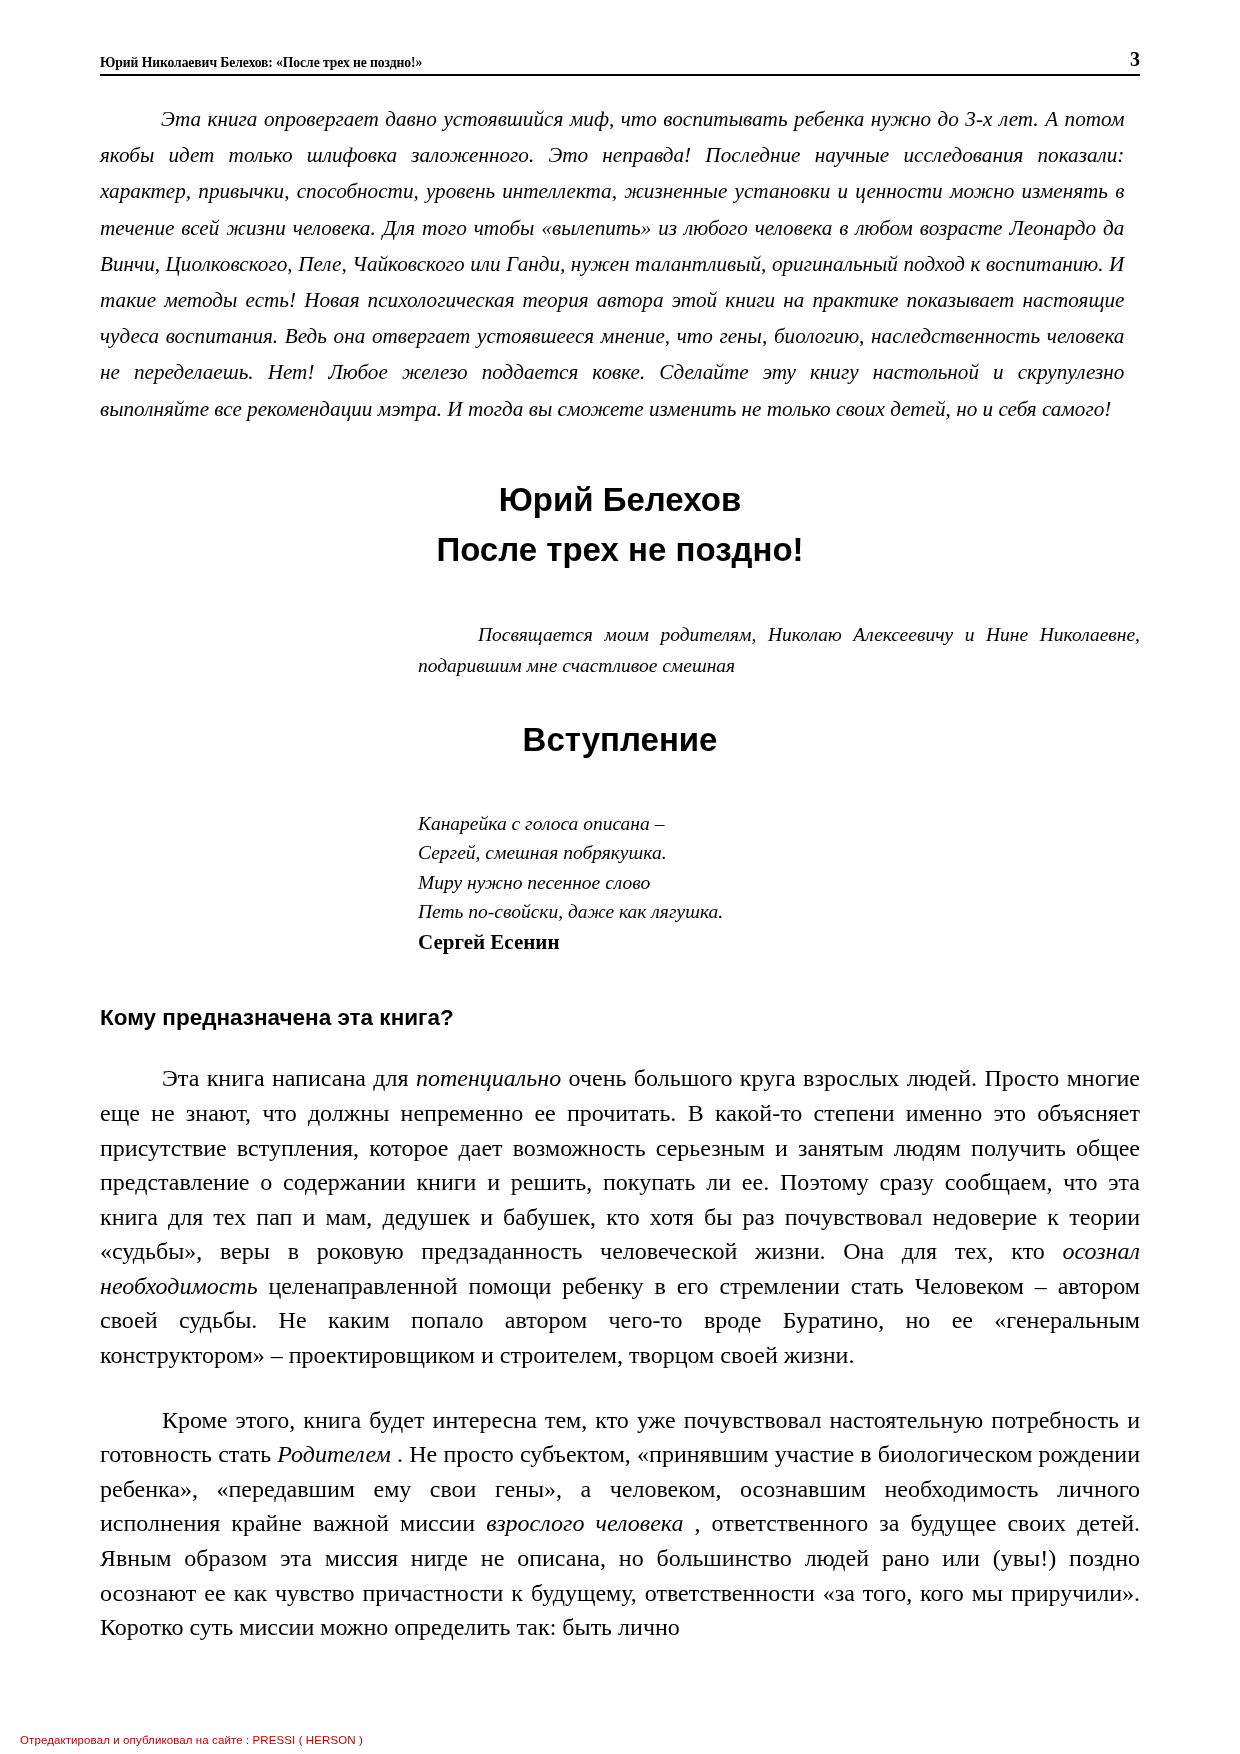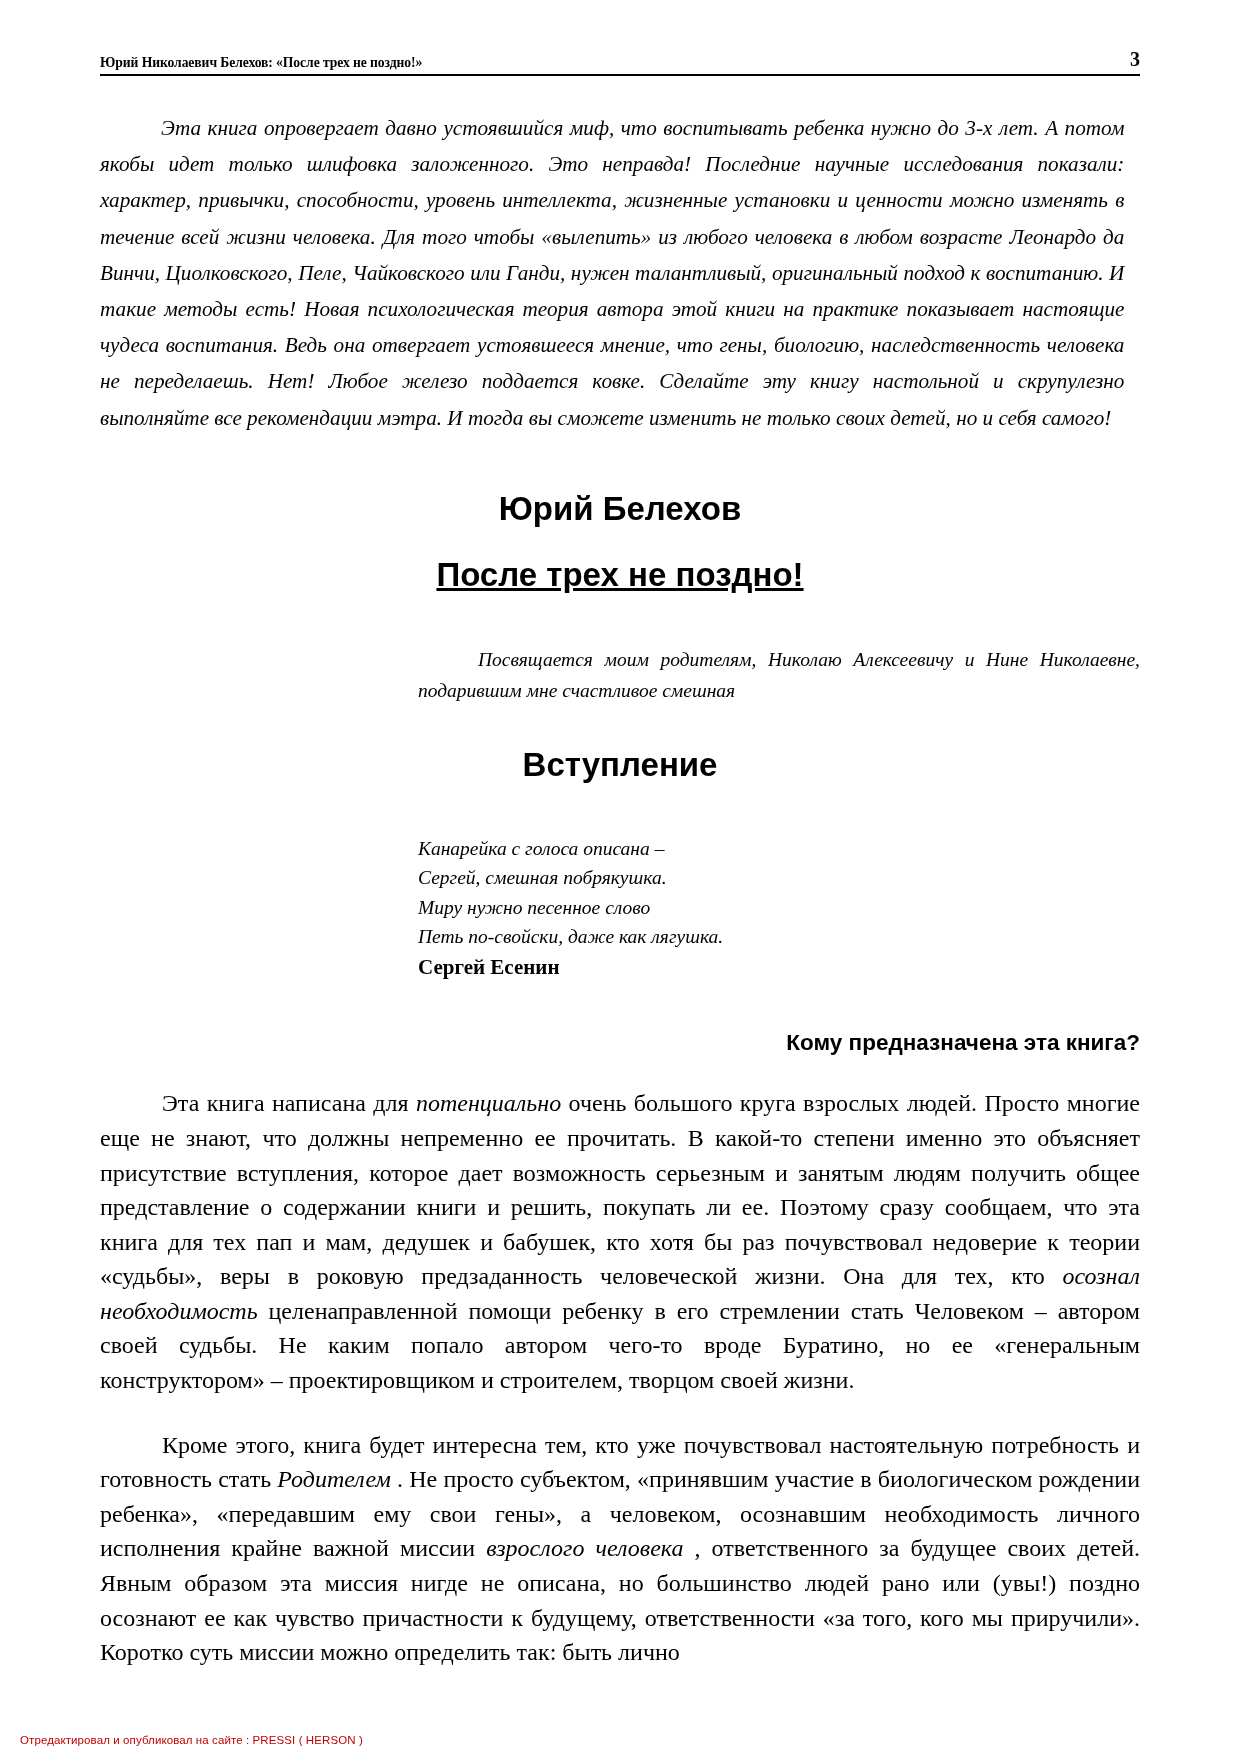--- a/index.html
+++ b/index.html
@@ -44,21 +44,21 @@
   }
   .header-page {
     font-family: "Liberation Serif", serif;
     font-weight: bold;
     font-size: 20px;
   }
 
   
   .content {
     position: absolute;
-    top: 110px;
+    top: 101px;
     left: 100px;
     width: 1040px;
   }
 
   
   .blurb {
     font-family: "Liberation Serif", serif;
     font-style: italic;
     font-size: 21.5px;
     line-height: 36.2px;
@@ -72,21 +72,21 @@
   
   .book-title {
     font-family: "Liberation Sans", sans-serif;
     font-weight: bold;
     text-align: center;
     font-size: 33px;
     line-height: 46px;
     margin: 0;
   }
   .title-author { margin-top: 50px; }
-  .title-name   { margin-top: 20px; text-decoration: underline; }
+  .title-name   { margin-top: 4px; }
 
   
   .dedication {
     font-family: "Liberation Serif", serif;
     font-style: italic;
     font-size: 19.5px;
     line-height: 31px;
     text-align: justify;
     text-indent: 60px;
     margin: 46px 0 0 318px;
@@ -98,21 +98,21 @@
     font-family: "Liberation Sans", sans-serif;
     font-weight: bold;
     font-size: 33px;
     text-align: center;
     margin: 40px 0 0 0;
   }
   .heading-audience {
     font-family: "Liberation Sans", sans-serif;
     font-weight: bold;
     font-size: 22.5px;
-    text-align: right;
+    text-align: left;
     margin: 48px 0 0 0;
   }
 
   
   .epigraph {
     margin: 50px 0 0 318px;
     font-family: "Liberation Serif", serif;
     font-style: italic;
     font-size: 19.5px;
     line-height: 29.5px;

